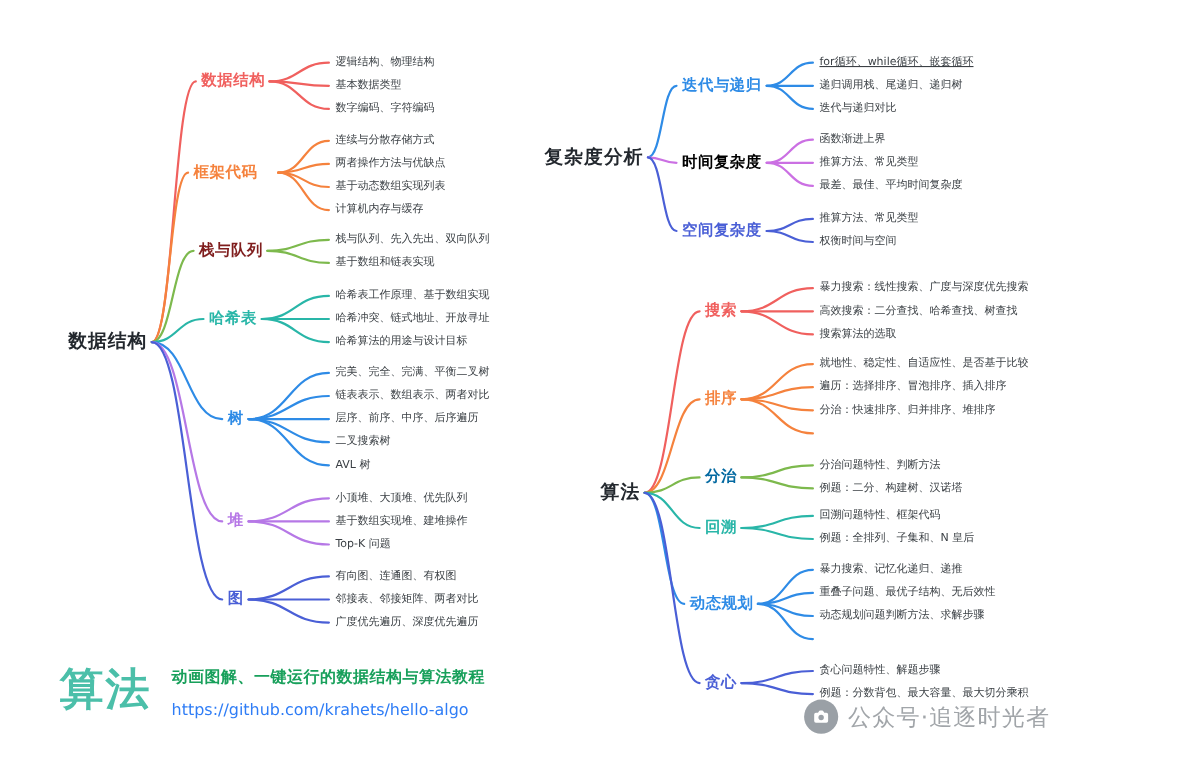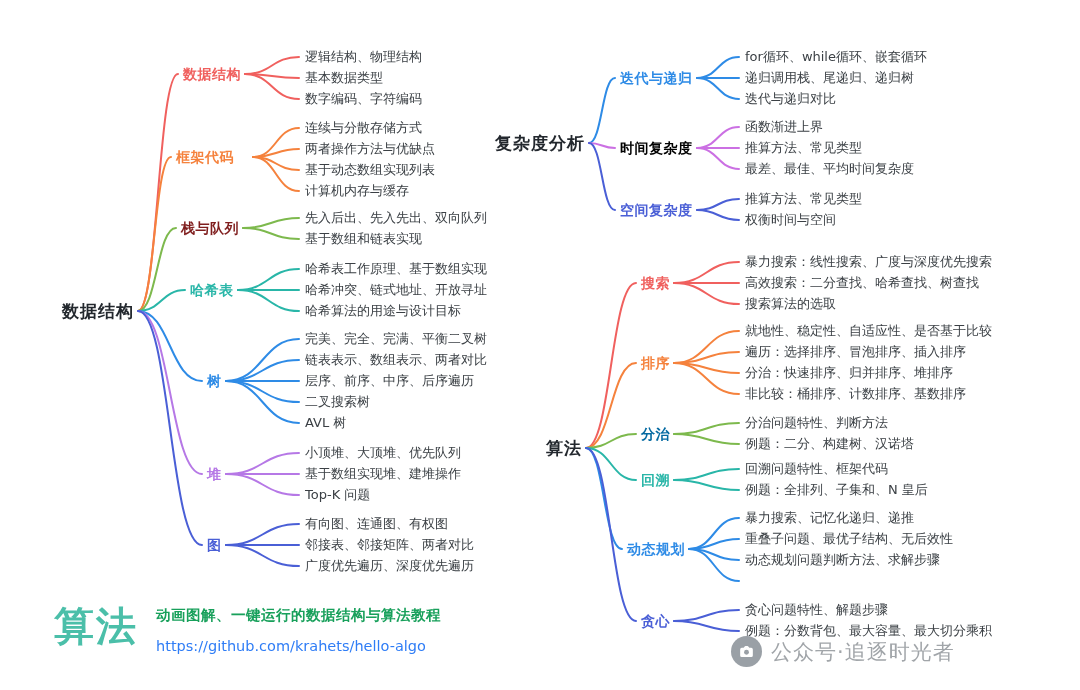--- a/index.html
+++ b/index.html
@@ -7,21 +7,21 @@
     width: 1080px; height: 690px;
     background: var(--background, #ffffff);
     overflow: hidden; position: relative;
     font-family: "DejaVu Sans", "Liberation Sans", sans-serif;
   }
   #mindmap { position: absolute; left: 0; top: 0; width: 1080px; height: 690px; }
   #links { position: absolute; left: 0; top: 0; }
   .node { position: absolute; transform: translateY(-50%); white-space: nowrap; line-height: 1.2; }
   .root { font-size: 17px; font-weight: bold; color: var(--root-text, #23282e); letter-spacing: 1px; }
   .branch { font-size: 14px; font-weight: bold; letter-spacing: 0.5px; }
-  .leaf { font-size: 13px; color: var(--leaf-text, #3b4045); }
+  .leaf { font-size: 10px; color: var(--leaf-text, #3b4045); }
 
   .logo {
     position: absolute; left: 54px; top: 599px;
     font-size: 40px; font-weight: bold; letter-spacing: 2px;
     color: var(--logo-teal, #4bbfa9);
   }
   .tagline {
     position: absolute; left: 156px; top: 606px;
     font-size: 14.5px; font-weight: bold; letter-spacing: 0.5px;
     color: var(--tagline-green, #18a05b);
@@ -114,21 +114,21 @@
     <div class="node branch" style="left: 183px; top: 74px; color: rgb(240, 96, 94);">数据结构</div>
     <div class="node leaf" style="left: 305px; top: 57px;">逻辑结构、物理结构</div>
     <div class="node leaf" style="left: 305px; top: 78px;">基本数据类型</div>
     <div class="node leaf" style="left: 305px; top: 99px;">数字编码、字符编码</div>
     <div class="node branch" style="left: 176px; top: 157px; color: rgb(245, 130, 61);">框架代码</div>
     <div class="node leaf" style="left: 305px; top: 128px;">连续与分散存储方式</div>
     <div class="node leaf" style="left: 305px; top: 149px;">两者操作方法与优缺点</div>
     <div class="node leaf" style="left: 305px; top: 170px;">基于动态数组实现列表</div>
     <div class="node leaf" style="left: 305px; top: 191px;">计算机内存与缓存</div>
     <div class="node branch" style="left: 181px; top: 228px; color: #7f1d1d;">栈与队列</div>
-    <div class="node leaf" style="left: 305px; top: 218px;">先入后出、先入先出、双向队列</div>
+    <div class="node leaf" style="left: 305px; top: 218px;">栈与队列、先入先出、双向队列</div>
     <div class="node leaf" style="left: 305px; top: 239px;">基于数组和链表实现</div>
     <div class="node branch" style="left: 190px; top: 290px; color: rgb(41, 182, 168);">哈希表</div>
     <div class="node leaf" style="left: 305px; top: 269px;">哈希表工作原理、基于数组实现</div>
     <div class="node leaf" style="left: 305px; top: 290px;">哈希冲突、链式地址、开放寻址</div>
     <div class="node leaf" style="left: 305px; top: 311px;">哈希算法的用途与设计目标</div>
     <div class="node branch" style="left: 207px; top: 381px; color: rgb(46, 139, 230);">树</div>
     <div class="node leaf" style="left: 305px; top: 339px;">完美、完全、完满、平衡二叉树</div>
     <div class="node leaf" style="left: 305px; top: 360px;">链表表示、数组表示、两者对比</div>
     <div class="node leaf" style="left: 305px; top: 381px;">层序、前序、中序、后序遍历</div>
     <div class="node leaf" style="left: 305px; top: 402px;">二叉搜索树</div>
@@ -136,40 +136,39 @@
     <div class="node branch" style="left: 207px; top: 474px; color: rgb(182, 120, 230);">堆</div>
     <div class="node leaf" style="left: 305px; top: 453px;">小顶堆、大顶堆、优先队列</div>
     <div class="node leaf" style="left: 305px; top: 474px;">基于数组实现堆、建堆操作</div>
     <div class="node leaf" style="left: 305px; top: 495px;">Top-K 问题</div>
     <div class="node branch" style="left: 207px; top: 545px; color: rgb(74, 95, 214);">图</div>
     <div class="node leaf" style="left: 305px; top: 524px;">有向图、连通图、有权图</div>
     <div class="node leaf" style="left: 305px; top: 545px;">邻接表、邻接矩阵、两者对比</div>
     <div class="node leaf" style="left: 305px; top: 566px;">广度优先遍历、深度优先遍历</div>
     <div class="node root" style="left: 495px; top: 143px;">复杂度分析</div>
     <div class="node branch" style="left: 620px; top: 78px; color: rgb(46, 139, 230);">迭代与递归</div>
-    <div class="node leaf" style="left: 745px; top: 57px;">for循环、while循环、嵌套循环</div>
+    <div class="node leaf" style="left: 745px; top: 57px; text-decoration: underline;">for循环、while循环、嵌套循环</div>
     <div class="node leaf" style="left: 745px; top: 78px;">递归调用栈、尾递归、递归树</div>
     <div class="node leaf" style="left: 745px; top: 99px;">迭代与递归对比</div>
     <div class="node branch" style="left: 620px; top: 148px; color: #000000;">时间复杂度</div>
     <div class="node leaf" style="left: 745px; top: 127px;">函数渐进上界</div>
     <div class="node leaf" style="left: 745px; top: 148px;">推算方法、常见类型</div>
     <div class="node leaf" style="left: 745px; top: 169px;">最差、最佳、平均时间复杂度</div>
     <div class="node branch" style="left: 620px; top: 210px; color: rgb(74, 95, 214);">空间复杂度</div>
     <div class="node leaf" style="left: 745px; top: 199px;">推算方法、常见类型</div>
     <div class="node leaf" style="left: 745px; top: 220px;">权衡时间与空间</div>
     <div class="node root" style="left: 546px; top: 448px;">算法</div>
     <div class="node branch" style="left: 641px; top: 283px; color: rgb(240, 96, 94);">搜索</div>
     <div class="node leaf" style="left: 745px; top: 262px;">暴力搜索：线性搜索、广度与深度优先搜索</div>
     <div class="node leaf" style="left: 745px; top: 283px;">高效搜索：二分查找、哈希查找、树查找</div>
     <div class="node leaf" style="left: 745px; top: 304px;">搜索算法的选取</div>
     <div class="node branch" style="left: 641px; top: 363px; color: rgb(245, 130, 61);">排序</div>
     <div class="node leaf" style="left: 745px; top: 331px;">就地性、稳定性、自适应性、是否基于比较</div>
     <div class="node leaf" style="left: 745px; top: 352px;">遍历：选择排序、冒泡排序、插入排序</div>
     <div class="node leaf" style="left: 745px; top: 373px;">分治：快速排序、归并排序、堆排序</div>
-    <div class="node leaf" style="left: 745px; top: 394px;">非比较：桶排序、计数排序、基数排序</div>
     <div class="node branch" style="left: 641px; top: 434px; color: #0369a1;">分治</div>
     <div class="node leaf" style="left: 745px; top: 423px;">分治问题特性、判断方法</div>
     <div class="node leaf" style="left: 745px; top: 444px;">例题：二分、构建树、汉诺塔</div>
     <div class="node branch" style="left: 641px; top: 480px; color: rgb(41, 182, 168);">回溯</div>
     <div class="node leaf" style="left: 745px; top: 469px;">回溯问题特性、框架代码</div>
     <div class="node leaf" style="left: 745px; top: 490px;">例题：全排列、子集和、N 皇后</div>
     <div class="node branch" style="left: 627px; top: 549px; color: rgb(46, 139, 230);">动态规划</div>
     <div class="node leaf" style="left: 745px; top: 518px;">暴力搜索、记忆化递归、递推</div>
     <div class="node leaf" style="left: 745px; top: 539px;">重叠子问题、最优子结构、无后效性</div>
     <div class="node leaf" style="left: 745px; top: 560px;">动态规划问题判断方法、求解步骤</div>

